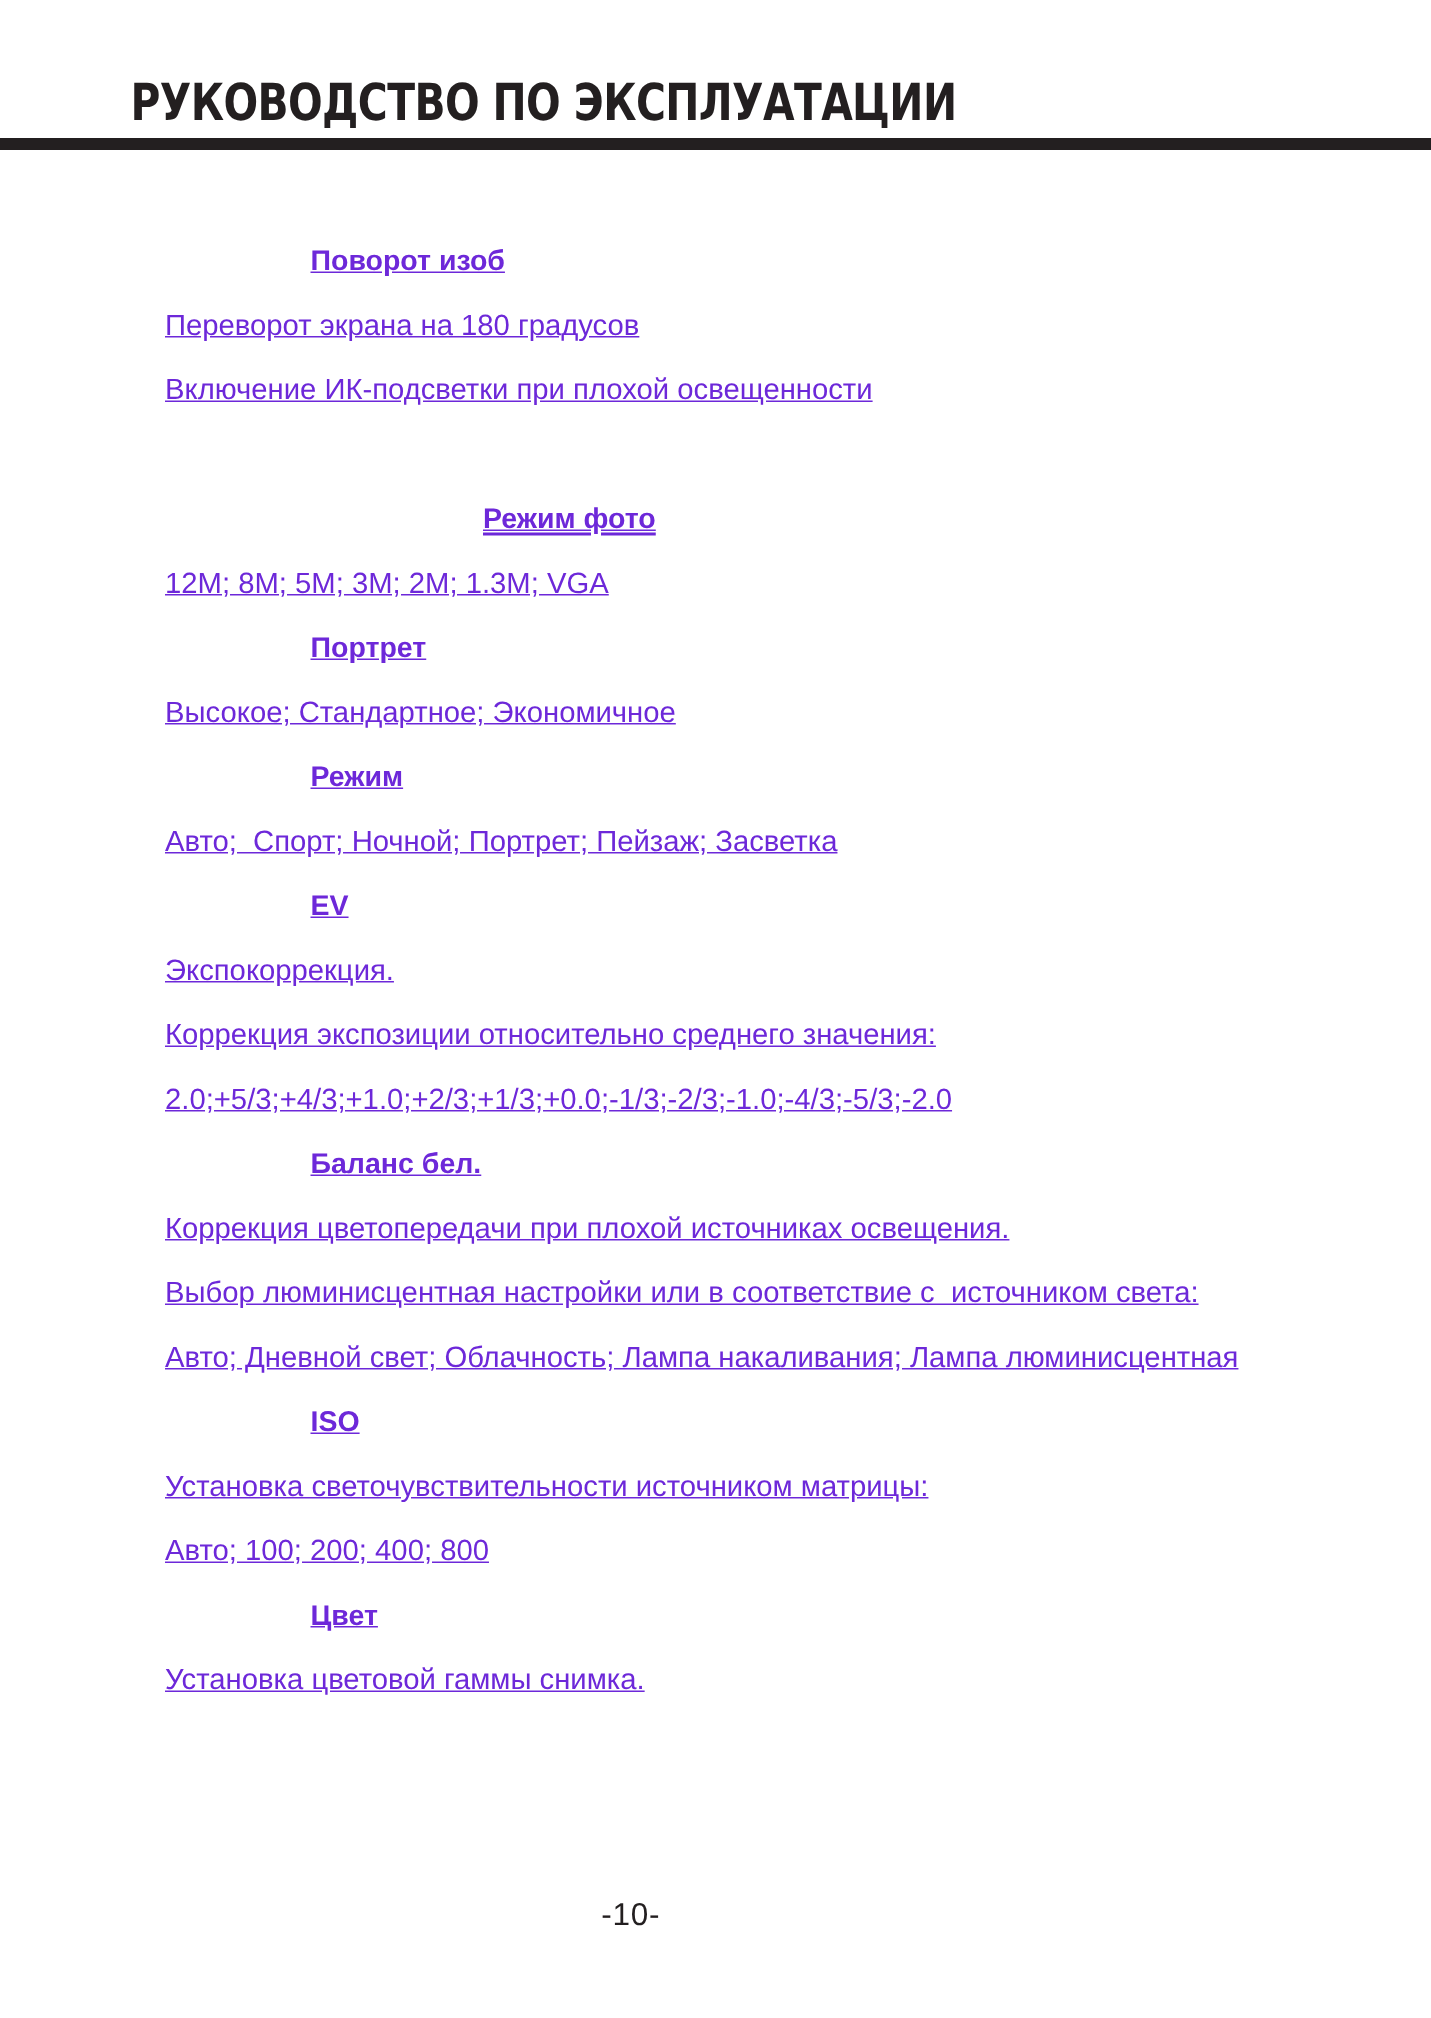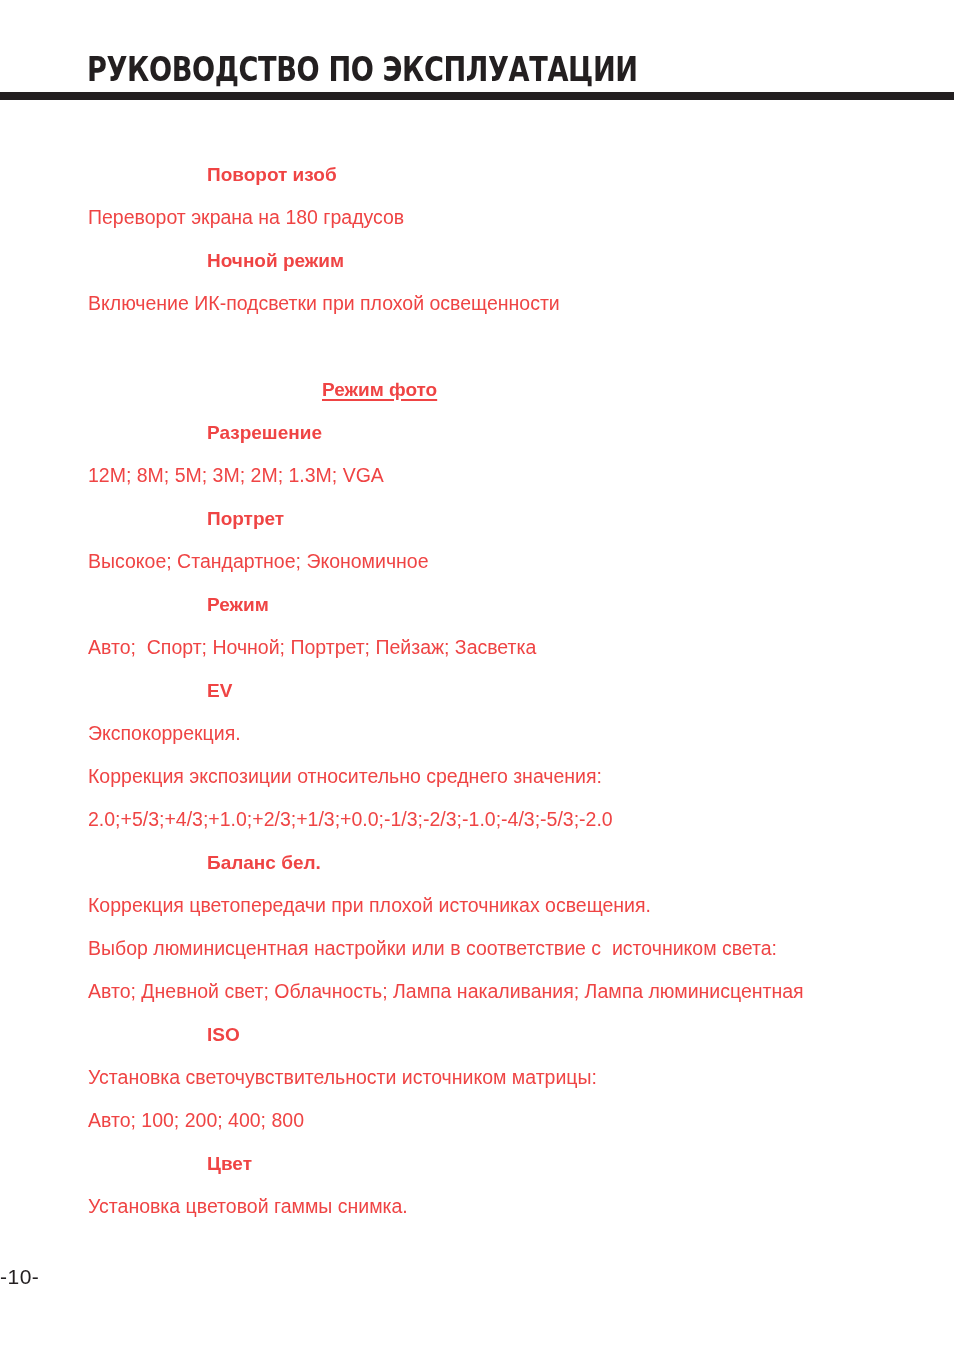--- a/index.html
+++ b/index.html
@@ -51,24 +51,25 @@
     position: absolute;
     left: 0;
     top: 153px;
     width: 954px;
   }
   .line {
     height: 43px;
     line-height: 43px;
     white-space: pre;
     font-size: 19.5px;
-    color: #ef4444;
+    color: #6d28d9;
+    text-decoration: underline;
   }
   .line.body {
-    padding-left: 88px;
+    padding-left: 110px;
     font-weight: 400;
   }
   .line.heading {
     padding-left: 207px;
     font-weight: 700;
     font-size: 19px;
   }
   .line.section {
     padding-left: 322px;
     font-weight: 700;
@@ -82,45 +83,43 @@
   .spacer {
     height: 43px;
   }
 
   
   #page-footer {
     position: absolute;
     left: 0;
     top: 1265px;
     width: 841px;
-    text-align: left;
+    text-align: center;
   }
   #page-number {
     font-size: 21px;
     font-weight: 400;
     color: #231f20;
     letter-spacing: 0.5px;
   }
 </style>
 </head>
 <body>
 
 <div id="page-header">
   <div id="header-title">РУКОВОДСТВО ПО ЭКСПЛУАТАЦИИ</div>
   <div id="header-rule"></div>
 </div>
 
 <div id="content">
     <div class="line heading">Поворот изоб</div>
     <div class="line body">Переворот экрана на 180 градусов</div>
-    <div class="line heading">Ночной режим</div>
     <div class="line body">Включение ИК-подсветки при плохой освещенности</div>
     <div class="spacer"></div>
     <div class="line section"><span class="u">Режим фото</span></div>
-    <div class="line heading">Разрешение</div>
     <div class="line body">12M; 8M; 5M; 3M; 2M; 1.3M; VGA</div>
     <div class="line heading">Портрет</div>
     <div class="line body">Высокое; Стандартное; Экономичное</div>
     <div class="line heading">Режим</div>
     <div class="line body">Авто;  Спорт; Ночной; Портрет; Пейзаж; Засветка</div>
     <div class="line heading">EV</div>
     <div class="line body">Экспокоррекция.</div>
     <div class="line body">Коррекция экспозиции относительно среднего значения:</div>
     <div class="line body">2.0;+5/3;+4/3;+1.0;+2/3;+1/3;+0.0;-1/3;-2/3;-1.0;-4/3;-5/3;-2.0</div>
     <div class="line heading">Баланс бел.</div>

